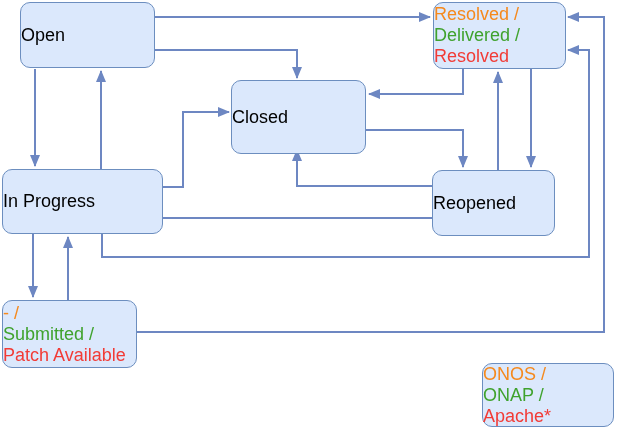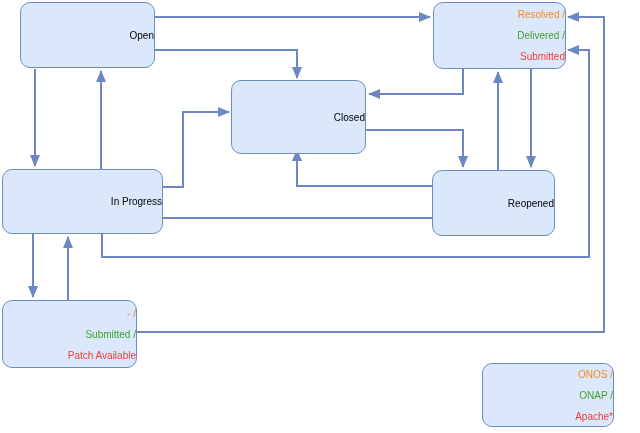--- a/index.html
+++ b/index.html
@@ -5,22 +5,22 @@
   html,body{margin:0;padding:0;background:#ffffff;}
   .canvas{
     position:relative;width:640px;height:433px;background:#ffffff;
     font-family:"Liberation Sans",sans-serif;overflow:hidden;
   }
   .edges{position:absolute;left:0;top:0;width:640px;height:433px;}
   .edge{fill:none;stroke:#6d87c2;stroke-width:2;}
   .node{
     position:absolute;box-sizing:border-box;
     background:#dbe8fc;border:1.5px solid #6c8ebf;border-radius:10px;
-    display:flex;flex-direction:column;align-items:flex-end;justify-content:center;
-    font-size:10px;color:#000;text-align:center;
+    display:flex;flex-direction:column;align-items:flex-start;justify-content:center;
+    font-size:18px;color:#000;text-align:center;
   }
   .nline{display:block;line-height:21px;white-space:nowrap;}
   .t-orange{color:#f5891d;}
   .t-green{color:#3fa22d;}
   .t-red{color:#f23b36;}
 </style>
 </head>
 <body>
 
 <div class="canvas">
@@ -48,21 +48,21 @@
     <path class="edge" marker-end="url(#arr)" d="M137,332 L604,332 L604,17 L568,17"></path>
   </svg>
 
   <div class="node" style="left:20px;top:2px;width:135px;height:66px">
     <span class="nline">Open</span>
   </div>
 
   <div class="node" style="left:433px;top:2px;width:133px;height:67px">
     <span class="nline t-orange">Resolved /</span>
     <span class="nline t-green">Delivered /</span>
-    <span class="nline t-red">Submitted</span>
+    <span class="nline t-red">Resolved</span>
   </div>
 
   <div class="node" style="left:231px;top:80px;width:135px;height:74px">
     <span class="nline">Closed</span>
   </div>
 
   <div class="node" style="left:2px;top:169px;width:161px;height:65px">
     <span class="nline">In Progress</span>
   </div>
 

